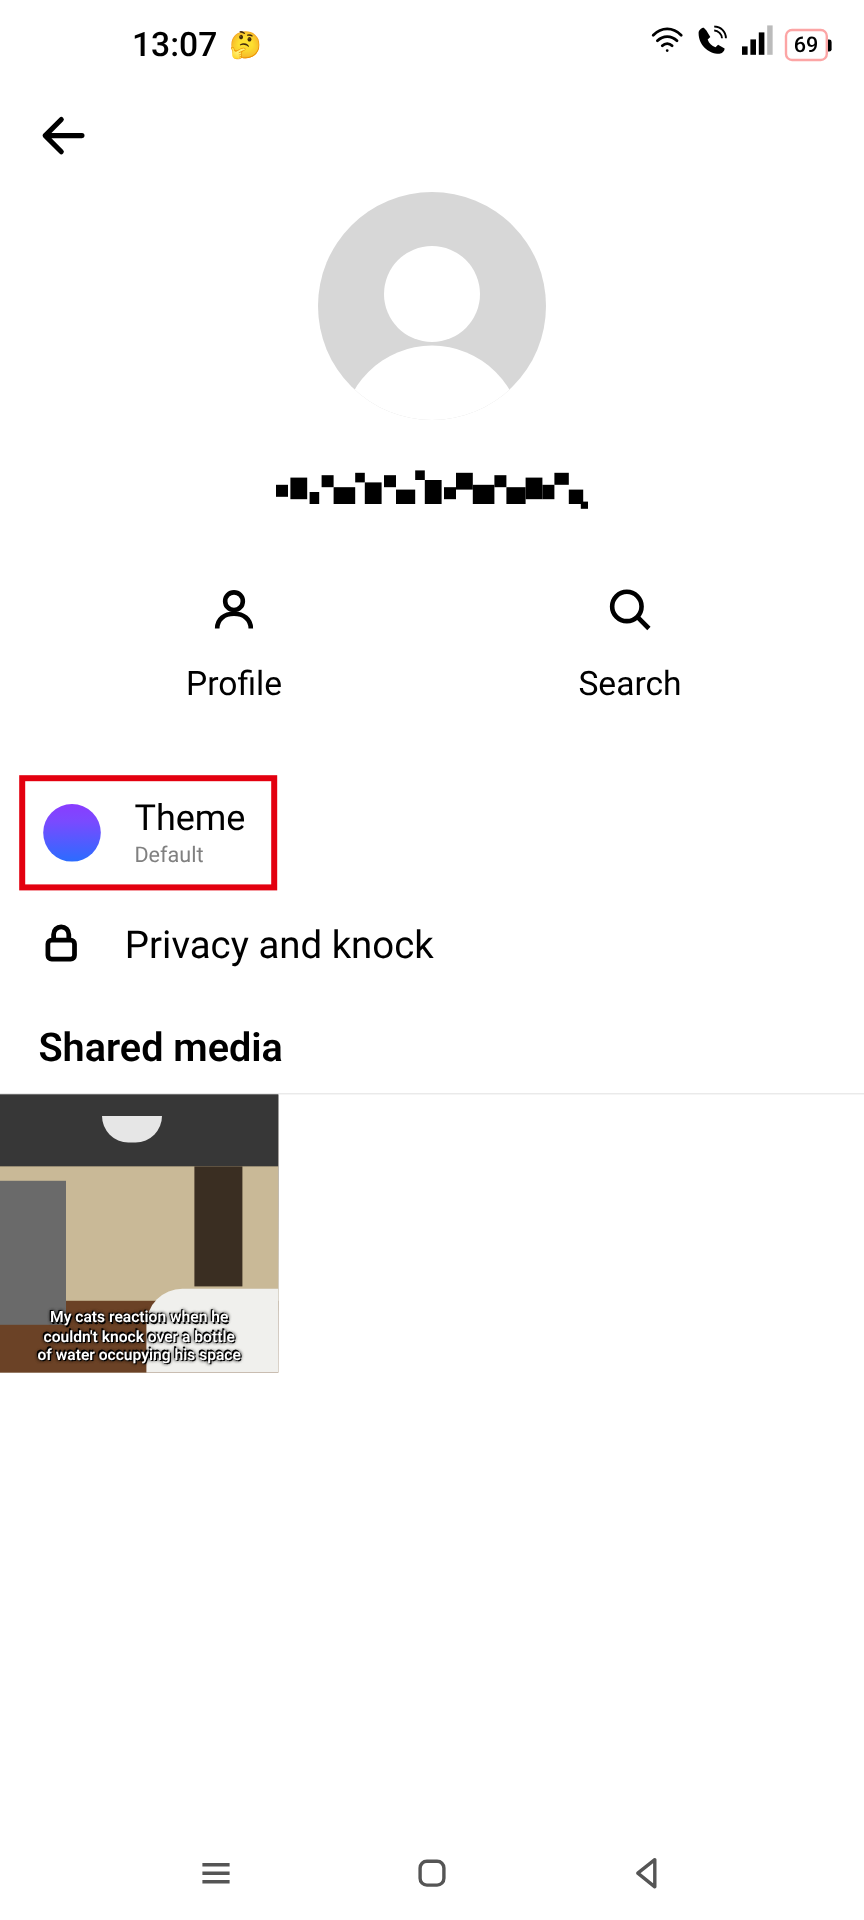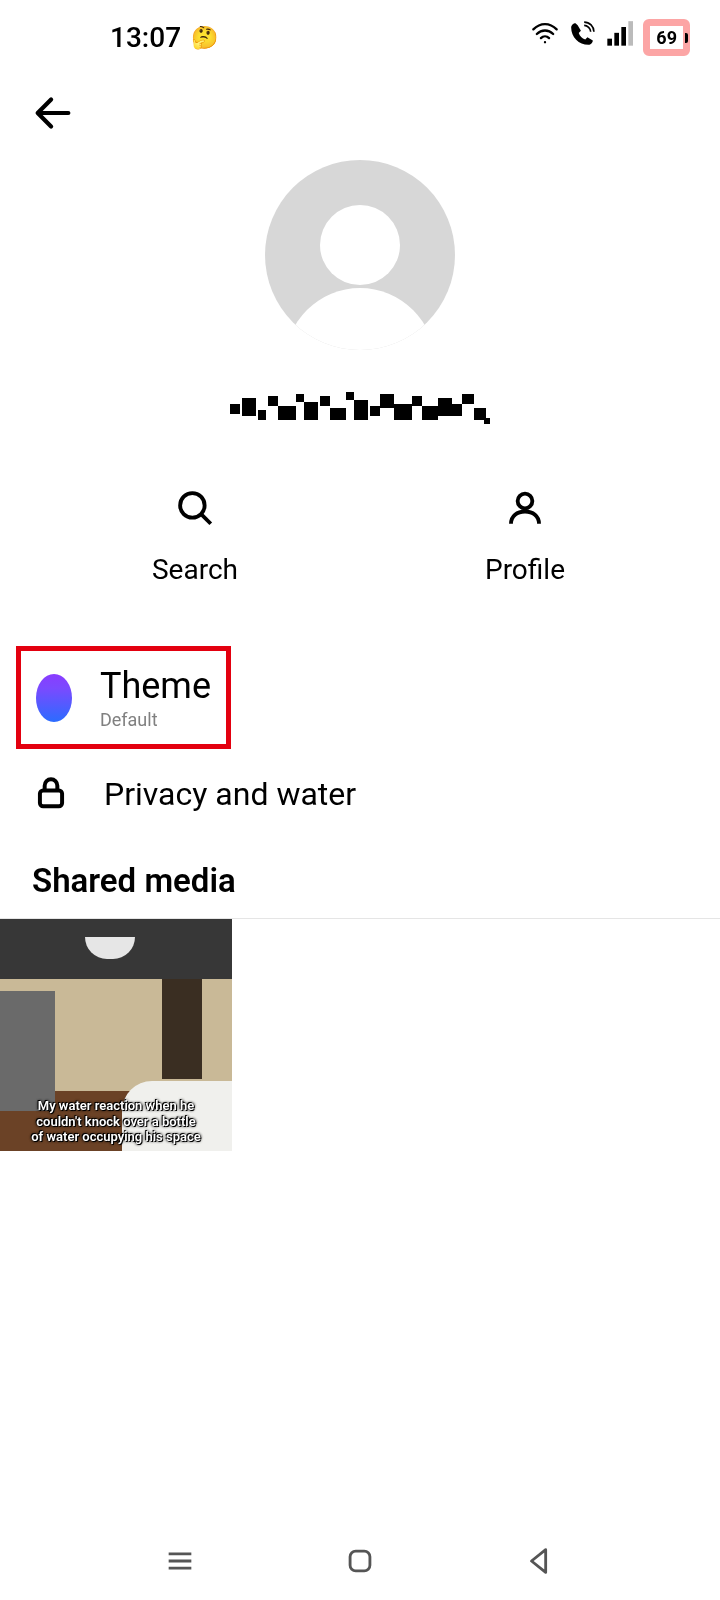--- a/index.html
+++ b/index.html
@@ -20,27 +20,26 @@
     justify-content: space-between;
     align-items: center;
     padding: 15px 30px 0 110px;
     font-size: 28px;
     font-weight: 500;
   }
   .status-left { display: flex; align-items: center; gap: 10px; }
   .status-right { display: flex; align-items: center; gap: 10px; }
   .emoji-icon { font-size: 22px; }
   .battery-box {
-    border: 7px solid #fca5a5;
+    border: 2px solid #fca5a5;
     border-radius: 6px;
     padding: 1px 6px;
     font-size: 18px;
     display: inline-block;
     position: relative;
-    font-weight: bold;
   }
   .battery-box::after {
     content: "";
     position: absolute;
     right: -5px;
     top: 50%;
     transform: translateY(-50%);
     width: 3px;
     height: 10px;
     background: #000;
@@ -131,21 +130,21 @@
     margin-left: 16px;
     width: 215px;
     padding: 14px 15px;
   }
   .theme-circle {
     width: 48px;
     height: 48px;
     border-radius: 50%;
     background: linear-gradient(180deg, #8a3cff 0%, #7a4aff 30%, #2b6cff 100%);
   }
-  .setting-text .title { font-size: 36px; text-align: center; }
+  .setting-text .title { font-size: 30px; text-align: center; }
   .setting-text .subtitle { font-size: 18px; color: #808080; margin-top: 2px; }
   .lock-icon svg { width: 38px; height: 38px; stroke: #000; stroke-width: 2.5; fill: none; }
   .privacy-row { padding: 24px 32px; gap: 34px; }
   .privacy-title { font-size: 32px; }
 
   
   .shared-header {
     font-size: 33px;
     font-weight: 600;
     padding: 22px 32px 18px;
@@ -264,68 +263,68 @@
     <div class="pixel" style="left:232px;top:4px;width:12px;height:10px"></div>
     <div class="pixel" style="left:244px;top:18px;width:12px;height:12px"></div>
     <div class="pixel" style="left:254px;top:28px;width:6px;height:6px"></div>
   </div>
 </div>
 
 <div class="action-row">
   <div class="action-item">
     <div class="icon">
       <svg viewBox="0 0 24 24">
-          <circle cx="10.5" cy="10.5" r="7"></circle>
-          <path d="M21 21l-5.5-5.5"></path>
-        </svg>
-    </div>
-    <div class="action-label">Search</div>
+          <circle cx="12" cy="8" r="4.2"></circle>
+          <path d="M4 21c0-4.5 3.5-7 8-7s8 2.5 8 7"></path>
+        </svg>
+    </div>
+    <div class="action-label">Profile</div>
   </div>
   <div class="action-item">
     <div class="icon">
       <svg viewBox="0 0 24 24">
-          <circle cx="12" cy="8" r="4.2"></circle>
-          <path d="M4 21c0-4.5 3.5-7 8-7s8 2.5 8 7"></path>
-        </svg>
-    </div>
-    <div class="action-label">Profile</div>
+          <circle cx="10.5" cy="10.5" r="7"></circle>
+          <path d="M21 21l-5.5-5.5"></path>
+        </svg>
+    </div>
+    <div class="action-label">Search</div>
   </div>
 </div>
 
 <div class="settings-list">
   <div class="setting-row highlighted">
     <div class="theme-circle"></div>
     <div class="setting-text">
       <div class="title">Theme</div>
       <div class="subtitle">Default</div>
     </div>
   </div>
   <div class="setting-row privacy-row">
     <div class="lock-icon">
       <svg viewBox="0 0 24 24">
           <rect x="5" y="11" width="14" height="10" rx="2"></rect>
           <path d="M8 11V8a4 4 0 018 0v3"></path>
         </svg>
     </div>
-    <div class="privacy-title">Privacy and water</div>
+    <div class="privacy-title">Privacy and knock</div>
   </div>
 </div>
 
 <div class="shared-header">Shared media</div>
 <div class="media-grid">
   <div class="media-thumb">
     <div class="room-ceiling"></div>
     <div class="room-lamp"></div>
     <div class="room-wall"></div>
     <div class="room-door"></div>
     <div class="room-floor"></div>
     <div class="room-post"></div>
     <div class="room-sofa"></div>
     <div class="caption-overlay">
-      <div class="caption-line">My water reaction when he</div>
+      <div class="caption-line">My cats reaction when he</div>
       <div class="caption-line">couldn't knock over a bottle</div>
       <div class="caption-line">of water occupying his space</div>
     </div>
   </div>
 </div>
 
 <div class="nav-bar">
   <div class="nav-btn">
     <svg viewBox="0 0 24 24">
         <path d="M4 7h16M4 12h16M4 17h16"></path>

